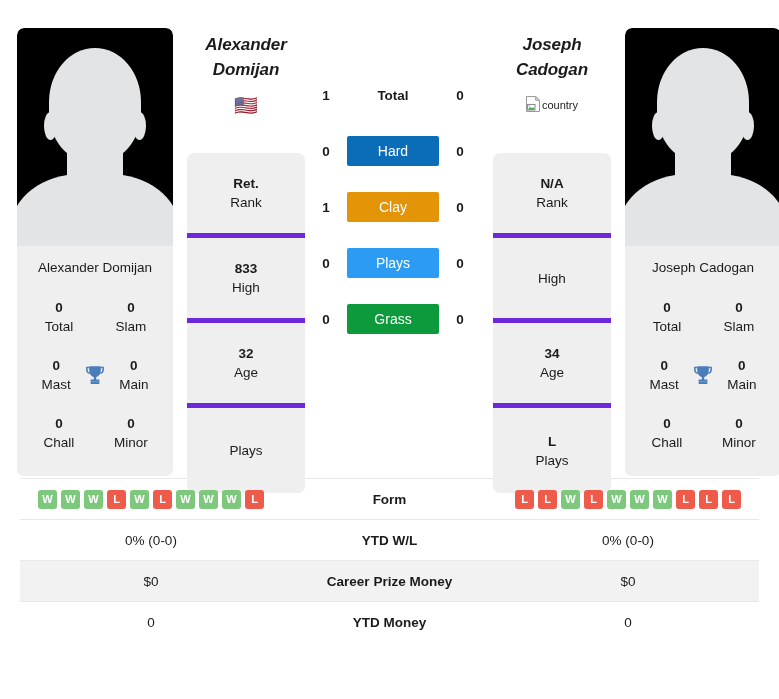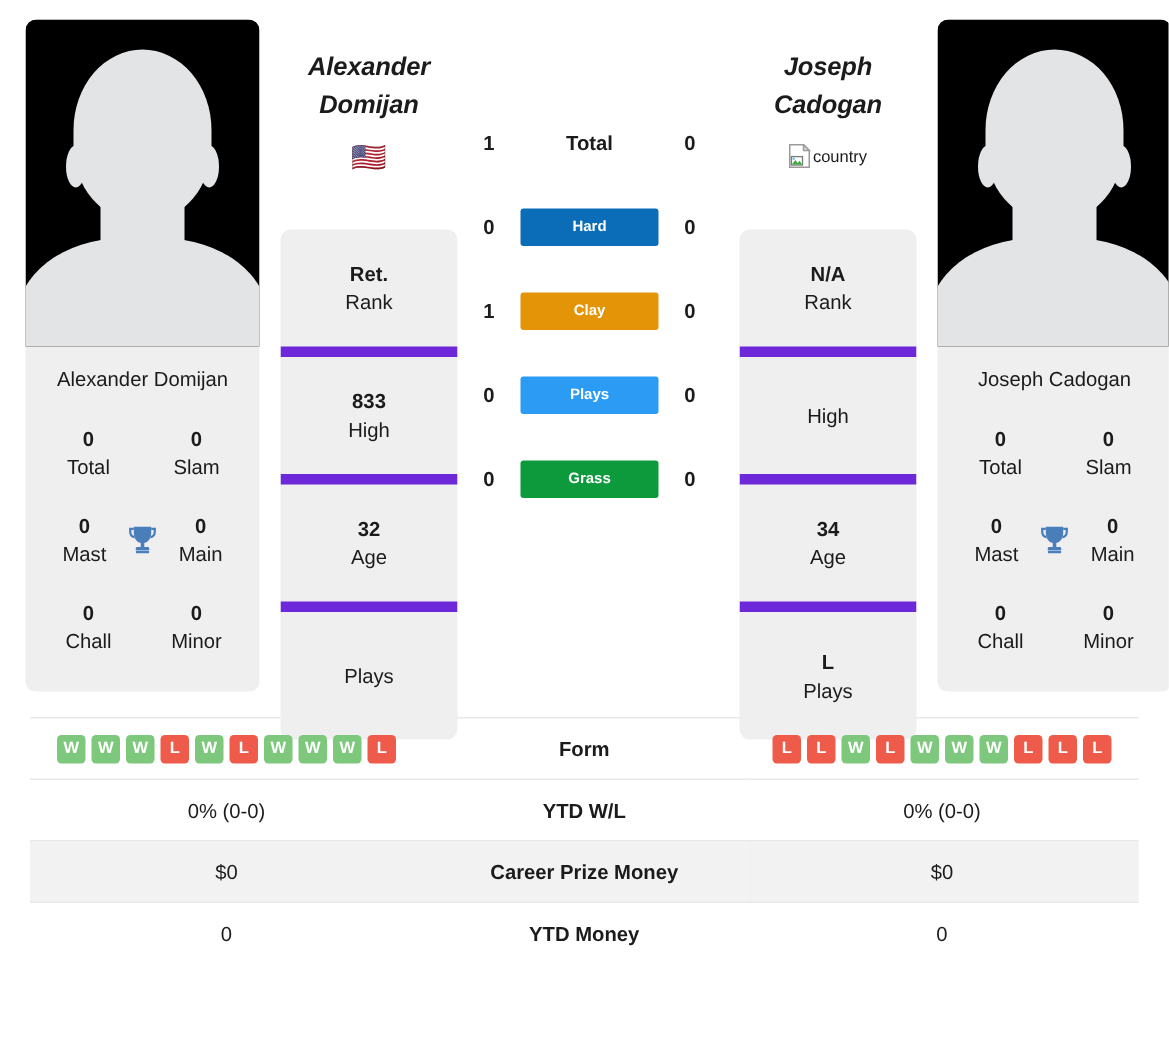--- a/index.html
+++ b/index.html
@@ -20,21 +20,21 @@
   .top {
     display: flex;
     align-items: flex-start;
     padding: 10px 0 0 0;
     height: 478px;
   }
 
   
   .player-card {
     width: 156px;
-    margin: 3px 0 0 17px;
+    margin: 18px 0 0 17px;
     background: #efefef;
     border-radius: 7px;
     overflow: hidden;
     flex: 0 0 auto;
   }
   .player-card.right { margin-left: 0; margin-right: 17px; }
 
   .photo {
     width: 100%;
     height: 218px;
@@ -164,21 +164,21 @@
     overflow: hidden;
   }
   .stat-strip.left  { margin-left: 14px; }
   .stat-strip.right { margin-left: 0; }
   .stat-block {
     height: 85px;
     display: flex;
     flex-direction: column;
     align-items: center;
     justify-content: center;
-    border-bottom: 7px solid #6d28d9;
+    border-bottom: 5px solid #6d28d9;
     line-height: 1.42;
   }
   .stat-block:last-child { border-bottom: none; }
   .stat-val { font-size: 13.5px; font-weight: 700; color: #1b1b1b; min-height: 0; }
   .stat-lbl { font-size: 13.5px; color: #1b1b1b; }
 
   
   .surface-col {
     flex: 1 1 auto;
     padding-top: 57px;
@@ -195,22 +195,22 @@
   .surface-score {
     width: 42px;
     text-align: center;
     font-size: 13.5px;
     font-weight: 700;
     color: #1b1b1b;
   }
   .surface-badge {
     width: 92px;
     text-align: center;
-    font-size: 10px;
-    font-weight: 700;
+    font-size: 14px;
+    font-weight: 400;
     color: #ffffff;
     padding: 7px 0;
     border-radius: 2px;
   }
   .surface-badge.plain {
     color: #1b1b1b;
     background: transparent;
     font-weight: 700;
     font-size: 13.5px;
   }

